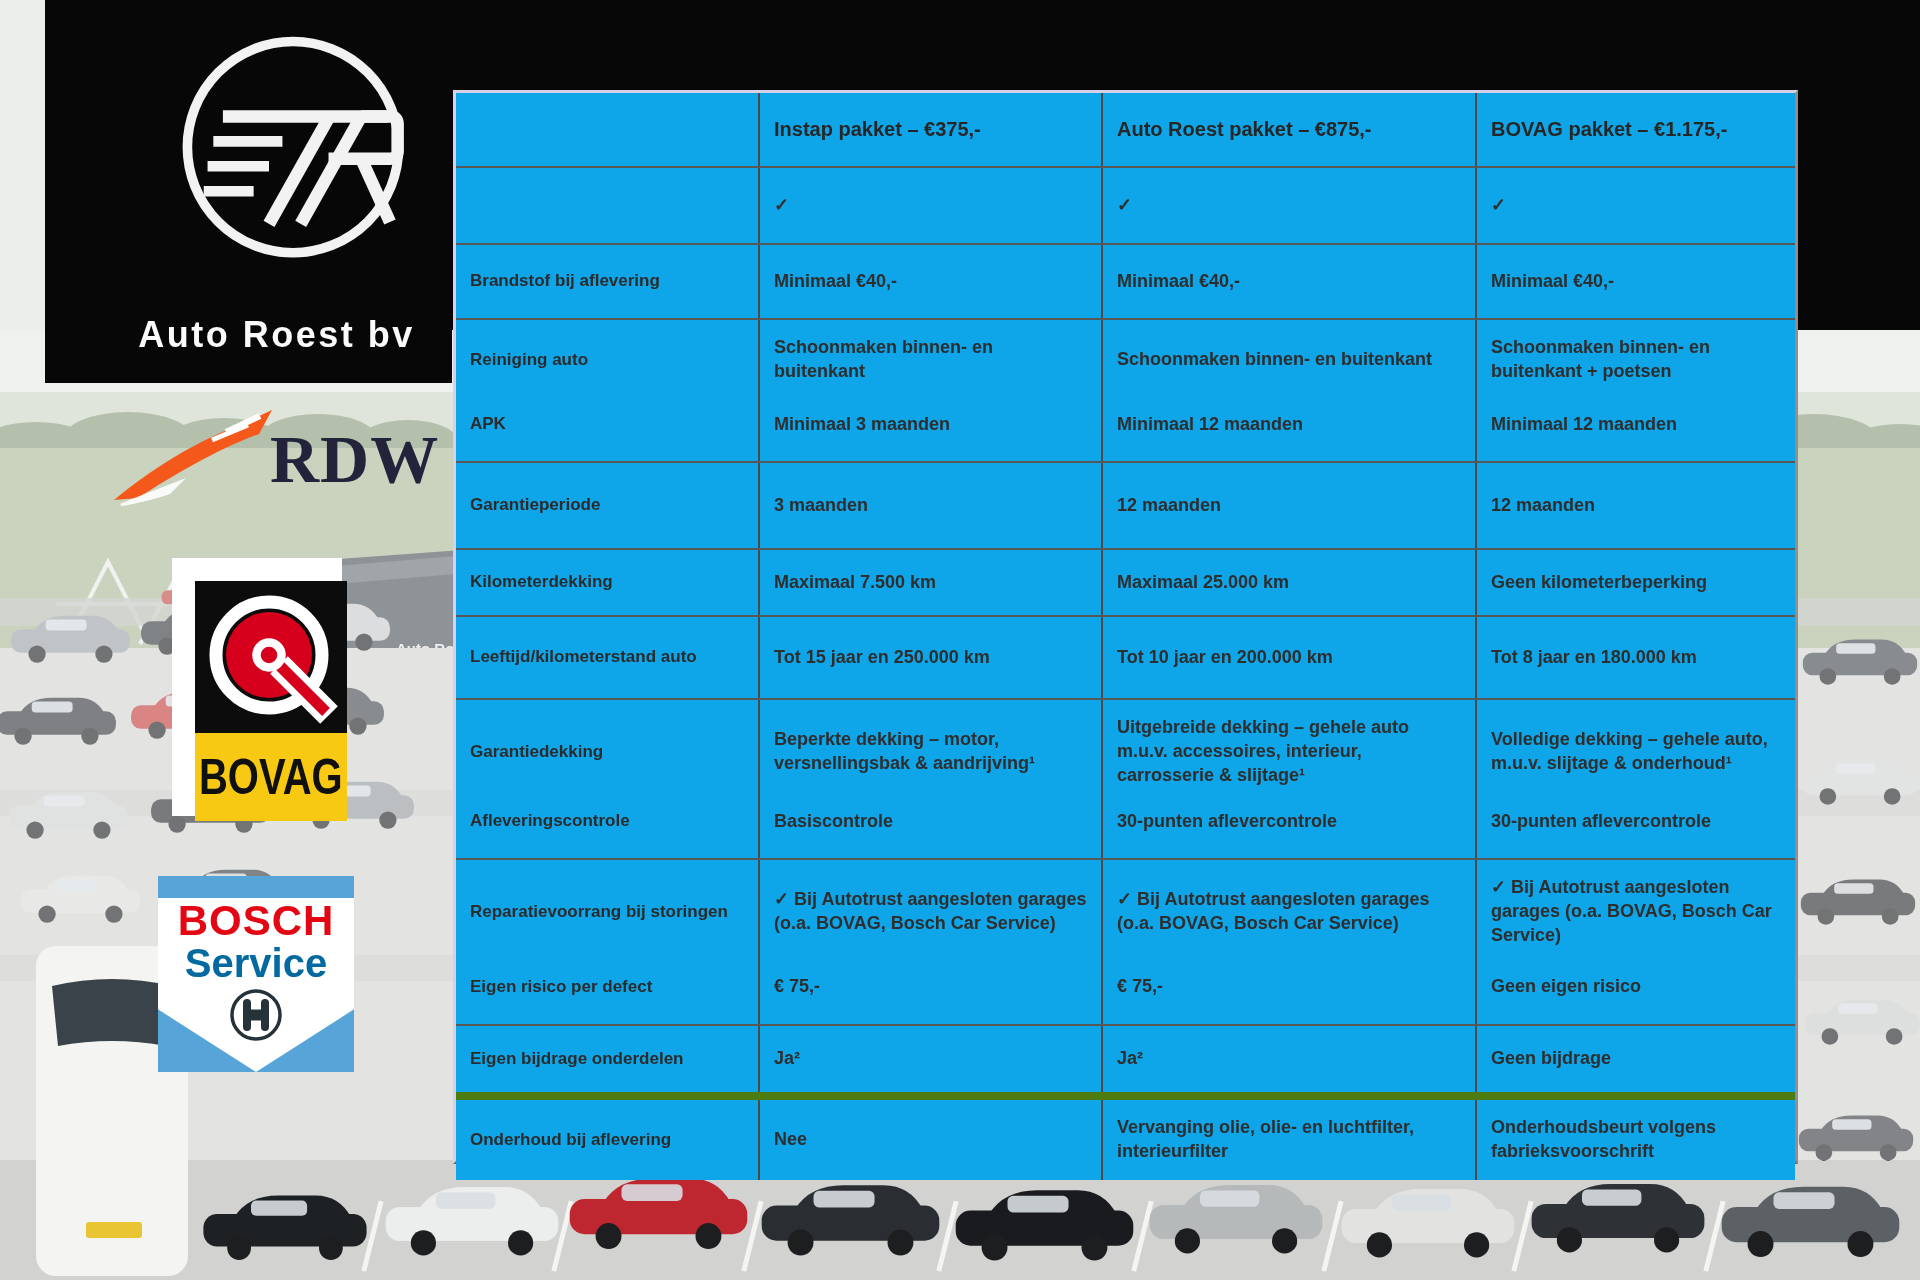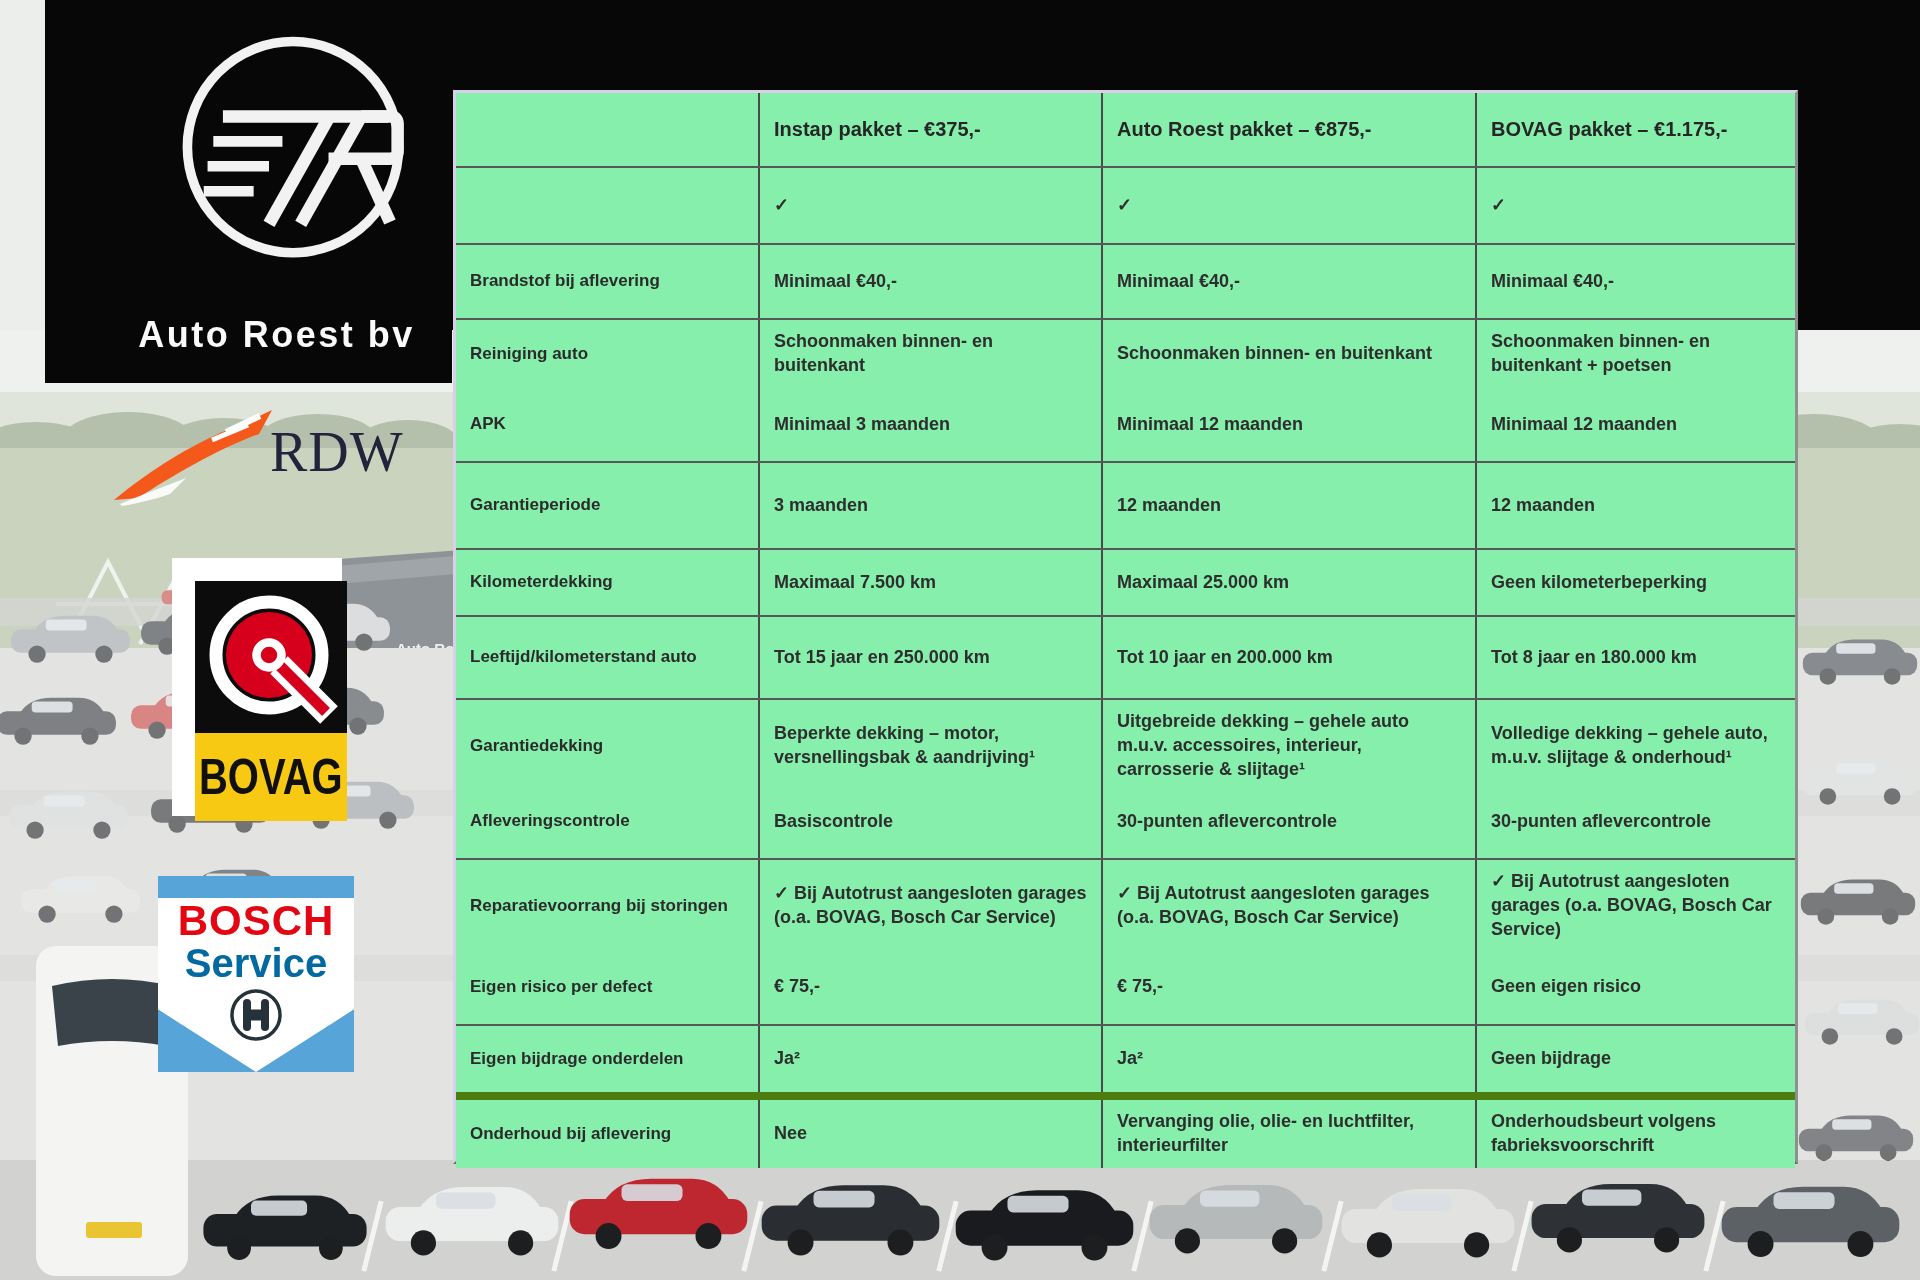--- a/index.html
+++ b/index.html
@@ -16,21 +16,21 @@
   .brand-name{
     position:absolute;left:45px;top:314px;width:407px;text-align:center;
     color:#fafafa;font-size:36px;font-weight:bold;letter-spacing:2.5px;white-space:nowrap;margin-left:28px;
   }
 
   
   .rdw{position:absolute;left:110px;top:404px;width:300px;height:108px;}
   .rdw svg{position:absolute;left:0;top:0;}
   .rdw-text{
     position:absolute;left:160px;top:16px;
-    font-family:"Liberation Serif",serif;font-size:56px;font-weight:400;
+    font-family:"Liberation Serif",serif;font-size:68px;font-weight:700;
     color:#23233b;letter-spacing:1px;
   }
 
   
   .bovag-card{position:absolute;left:172px;top:558px;width:170px;height:258px;background:#ffffff;box-sizing:border-box;padding:23px;}
   .bovag-top{width:152px;height:152px;background:#0c0c0c;overflow:hidden;}
   .bovag-band{
     width:152px;height:88px;background:#f8c913;display:flex;align-items:center;justify-content:center;
   }
   .bovag-word{
@@ -56,21 +56,21 @@
     background:#c6c6c6;
   }
   .trow{
     display:grid;grid-template-columns:302px 343px 374px 320px;
     border-bottom:2px solid #575757;box-sizing:border-box;
   }
   .trow:last-child{border-bottom:none;}
   .trow.thick{border-bottom:8px solid #4d7c0f;}
   .tcell{
     display:flex;align-items:center;box-sizing:border-box;
-    padding:10px 14px;background:#86efac;
+    padding:16px 14px;background:#0ea5e9;
     color:#2e2e2e;font-weight:bold;font-size:18px;line-height:1.33;
   }
   .tcell + .tcell{border-left:2px solid #4a4a4a;}
   .lc{font-size:17px;color:#2b2b2b;}
   .thead .tcell{font-size:20px;color:#262626;}
 </style>
 </head>
 <body>
 
 <div class="stage">

